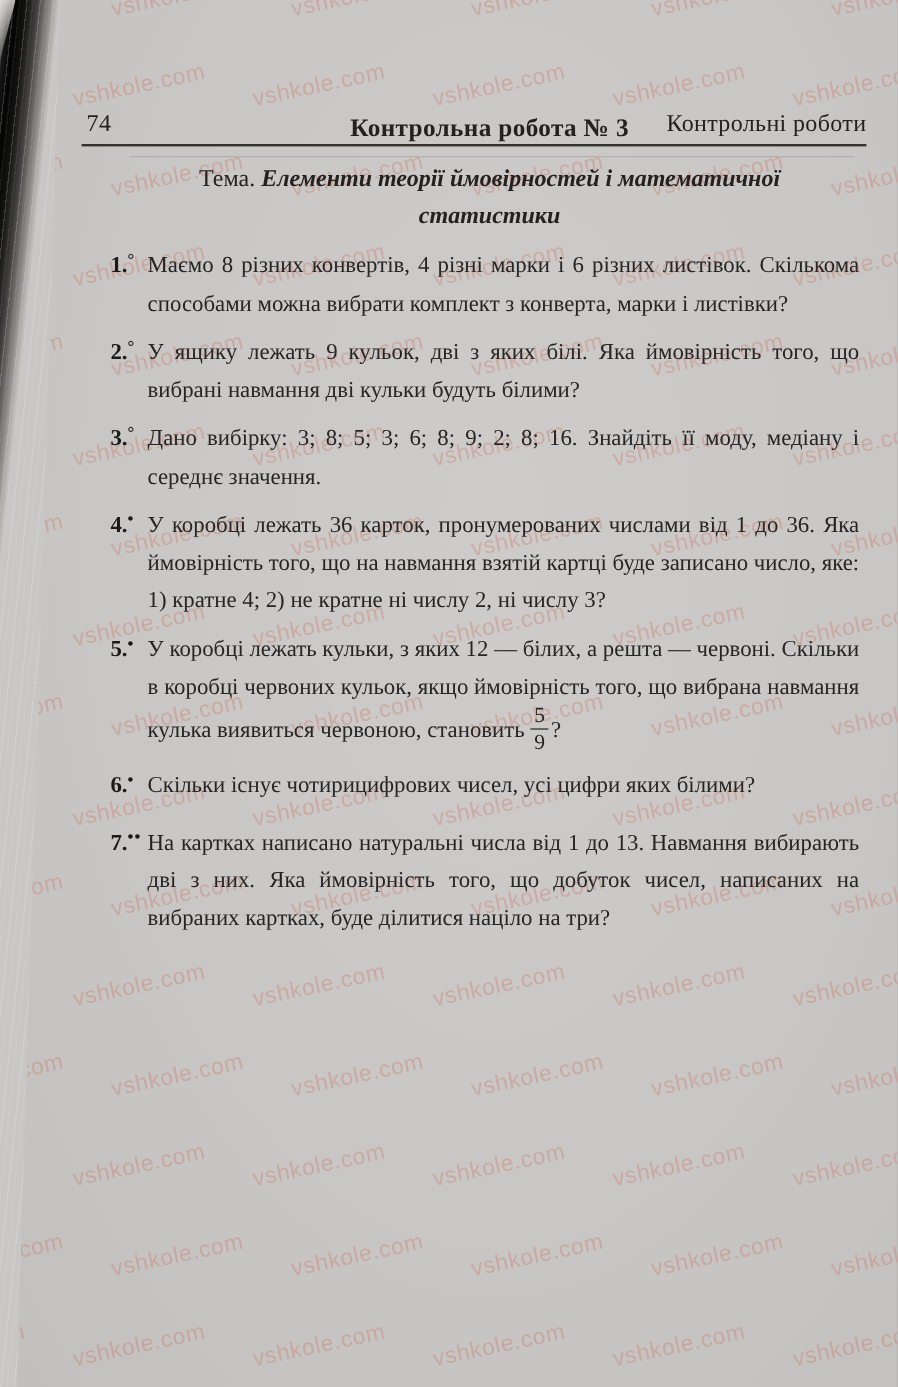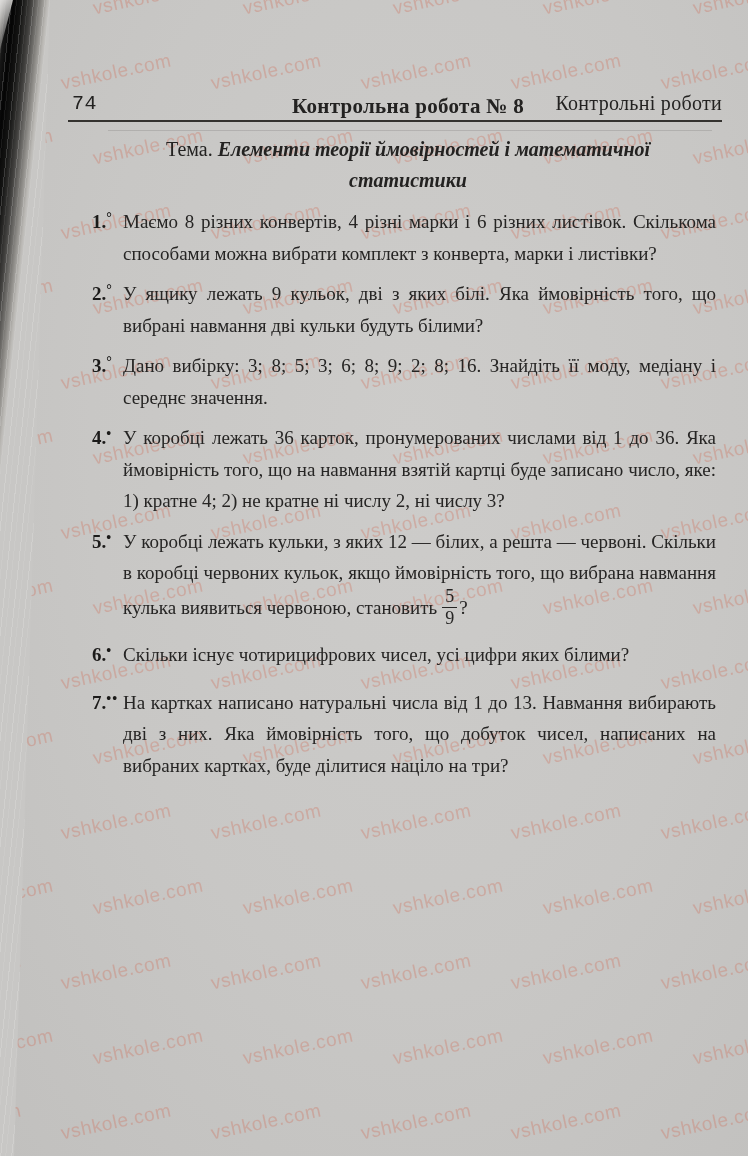--- a/index.html
+++ b/index.html
@@ -34,21 +34,21 @@
   .header{
     position:absolute;left:68px;right:26px;top:46px;
     display:flex;justify-content:space-between;align-items:flex-end;
     border-bottom:2.5px solid #34322f;padding-bottom:5px;
     font-size:20px;
   }
   .header:after{
     content:"";position:absolute;left:40px;right:10px;bottom:-11px;height:1px;
     background:rgba(40,38,36,0.14);
   }
-  .page-num{padding-left:4px;letter-spacing:0.5px;font-family:Liberation Mono, monospace;}
+  .page-num{padding-left:4px;letter-spacing:0.5px;}
   .running-title{letter-spacing:0.3px;margin-top:46px;}
   .doc-title{
     position:absolute;left:100px;right:32px;top:94px;
     text-align:center;font-size:21px;font-weight:bold;letter-spacing:0.3px;
   }
   .theme{
     position:absolute;left:100px;right:32px;top:134px;
     text-align:center;font-size:20px;line-height:31px;
   }
   .theme-wrap{max-width:556px;margin:0 auto;}
@@ -183,21 +183,21 @@
   <div class="spine"></div>
   <div class="spine-corner"></div>
 
   <div class="content">
 
     <div class="header">
       <span class="page-num">74</span>
       <span class="running-title">Контрольні роботи</span>
     </div>
 
-    <div class="doc-title">Контрольна робота № 8</div>
+    <div class="doc-title">Контрольна робота № 3</div>
 
     <div class="theme">
       <div class="theme-wrap">
         <span class="theme-label">Тема.</span>
         <span class="theme-text">Елементи теорії ймовірностей і математичної статистики</span>
       </div>
     </div>
 
     <div class="problems">
 

